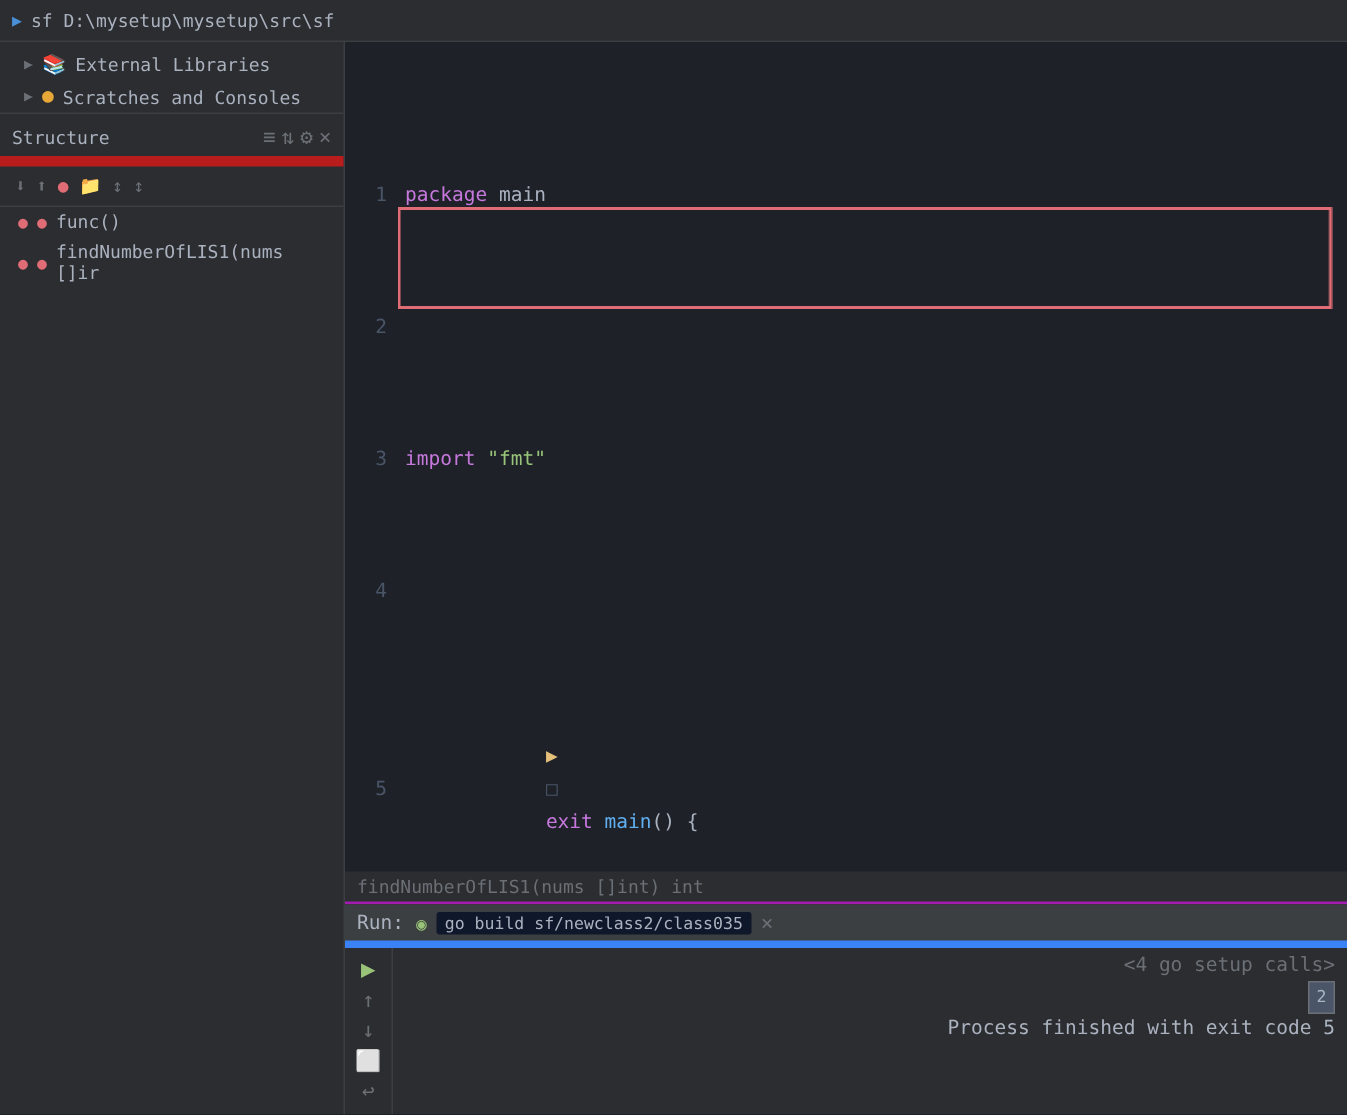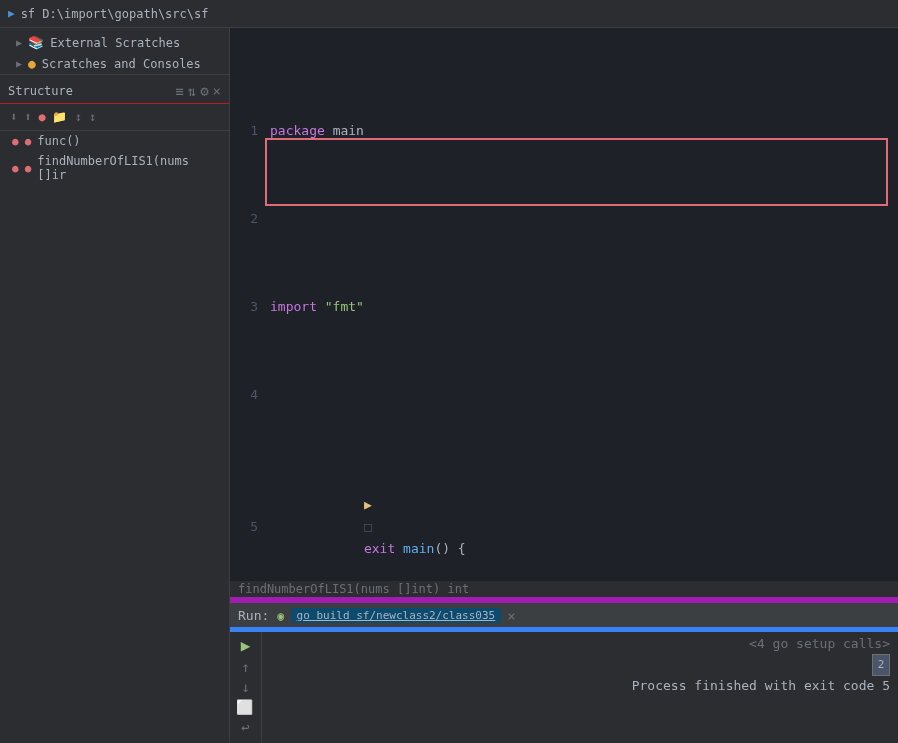--- a/index.html
+++ b/index.html
@@ -66,21 +66,21 @@
     .structure-panel {
       border-top: 1px solid #3c3f41;
       padding: 4px 0;
       flex: 1;
     }
     .structure-header {
       display: flex;
       align-items: center;
       justify-content: space-between;
       padding: 4px 8px;
-      border-bottom: 1px solid #b91c1c;
+      border-bottom: 7px solid #b91c1c;
     }
     .structure-title {
       color: #abb2bf;
       font-size: 12px;
       font-weight: normal;
     }
     .structure-toolbar {
       display: flex;
       gap: 4px;
       align-items: center;
@@ -188,26 +188,25 @@
       border-bottom: 5px solid #3b82f6;
     }
     .run-tab {
       display: flex;
       align-items: center;
       gap: 6px;
       color: #abb2bf;
       font-size: 12px;
     }
     .run-tab .build-label {
-      background: #0c4a6e;
+      background: #0f172a;
       color: #abb2bf;
       padding: 1px 6px;
       border-radius: 2px;
       font-size: 11px;
-      text-decoration: underline;
     }
     .run-tab .close-btn {
       color: #6b6f76;
       cursor: pointer;
       font-size: 14px;
     }
 
     .run-content {
       display: flex;
       flex: 1;
@@ -264,50 +263,50 @@
       padding: 0 4px;
       min-width: 18px;
       text-align: center;
       border: 1px solid #6b6f76;
     }
     .output-text { color: #abb2bf; }
     .output-cmd { color: #6b6f76; }
 
     .breadcrumb-bar {
       background: #2b2d30;
-      border-bottom: 6px solid #a21caf;
+      border-bottom: 2px solid #a21caf;
       height: 22px;
       display: flex;
       align-items: center;
       padding: 0 8px;
       font-size: 12px;
       color: #6b6f76;
     }
 
     
     ::-webkit-scrollbar { width: 6px; height: 6px; }
     ::-webkit-scrollbar-track { background: #1e2228; }
     ::-webkit-scrollbar-thumb { background: #4a5568; border-radius: 3px; }
   </style>
 </head>
 <body>
 
 <div class="top-bar">
   <span class="top-bar-icon">▶</span>
-  <span class="top-bar-path">sf  D:\import\gopath\src\sf</span>
+  <span class="top-bar-path">sf  D:\mysetup\mysetup\src\sf</span>
 </div>
 
 <div class="main-layout">
 
   <div class="left-panel">
     <div style="height:4px;"></div>
     <div class="left-panel-item">
       <span class="arrow">▶</span>
       <span style="color:#4a90d9;font-size:13px;">📚</span>
-      <span>External Scratches</span>
+      <span>External Libraries</span>
     </div>
     <div class="left-panel-item">
       <span class="arrow">▶</span>
       <span style="color:#e8a838;font-size:13px;">●</span>
       <span>Scratches and Consoles</span>
     </div>
 
     <div class="structure-panel">
       <div class="structure-header">
         <span class="structure-title">Structure</span>

